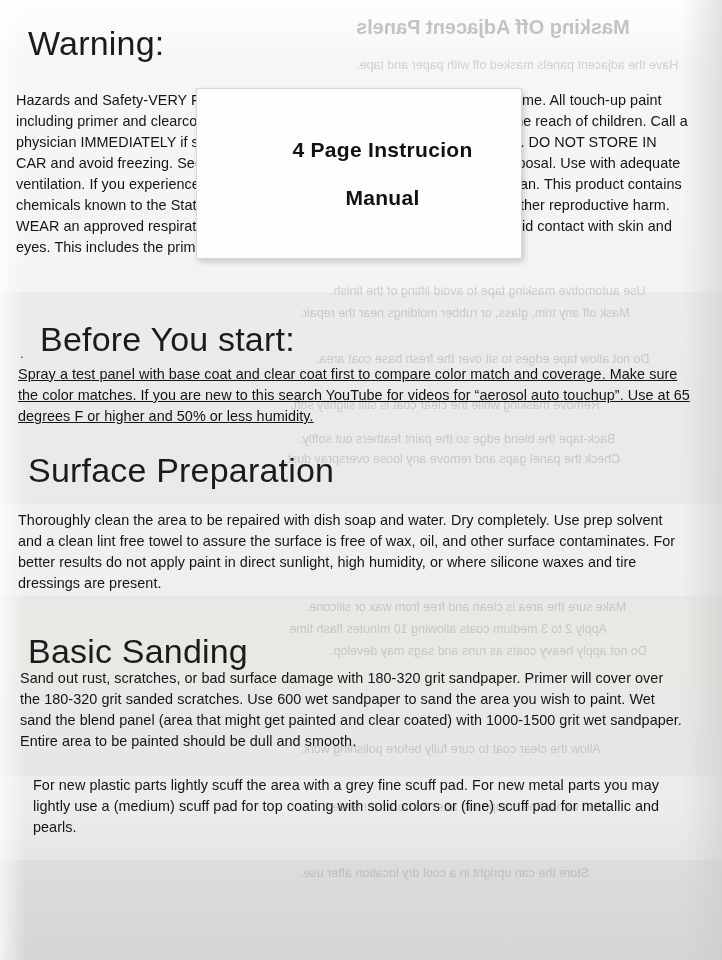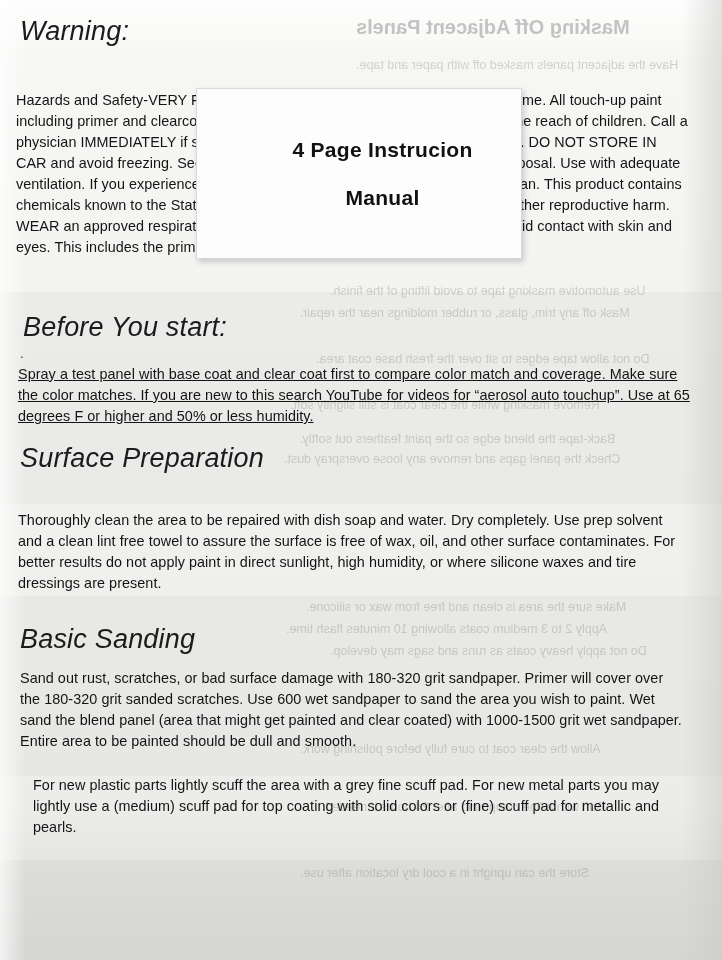--- a/index.html
+++ b/index.html
@@ -79,26 +79,25 @@
   
   .content {
     position: absolute;
     left: 0; top: 0;
     width: 722px;
     height: 960px;
   }
 
   h2.heading {
     position: absolute;
-    margin: 4px;
+    margin: 12px;
     font-weight: normal;
-    font-size: 27px;
+    font-size: 34px;
     color: #1b1b1b;
     letter-spacing: 0.2px;
-    font-style: italic;
   }
 
   p.body-text {
     position: absolute;
     margin: 0;
     font-size: 14.4px;
     line-height: 21px;
     color: #141414;
     letter-spacing: 0.05px;
   }
@@ -161,21 +160,21 @@
   <div class="bleed bleed-line" style="left:300px; top:742px;">Allow the clear coat to cure fully before polishing work.</div>
   <div class="bleed bleed-line" style="left:322px; top:800px;">Buff with a fine compound after 24 hours if needed.</div>
   <div class="bleed bleed-line" style="left:300px; top:866px;">Store the can upright in a cool dry location after use.</div>
 
   <div class="content">
 
     <h2 class="heading" style="left:16px; top:12px;">Warning:</h2>
 
     <p class="body-text" style="left:16px; top:90px; width:674px;">Hazards and Safety-VERY FLAMMABLE. Keep away from heat, sparks and flame. All touch-up paint including primer and clearcoats are harmful or fatal if swallowed. Keep out of the reach of children. Call a physician IMMEDIATELY if swallowed or inhaled. Store between 50F and 120F. DO NOT STORE IN CAR and avoid freezing. See local, state and federal regulations for proper disposal. Use with adequate ventilation. If you experience eye watering, headaches or dizziness call physician. This product contains chemicals known to the State of California to cause birth defects, cancer and other reproductive harm. WEAR an approved respirator and WEAR safety goggles while spraying to avoid contact with skin and eyes. This includes the primer, paint and clearcoat.</p>
 
-    <h2 class="heading" style="left:19px; top:308px;">Before You start:</h2>
+    <h2 class="heading" style="left:28px; top:308px;">Before You start:</h2>
 
     <span class="dot-mark" style="left:20px; top:346px;">.</span>
 
     <p class="body-text" style="left:18px; top:364px; width:672px;text-decoration:underline;">Spray a test panel with base coat and clear coat first to compare color match and coverage. Make sure the color matches.  If you are new to this search YouTube for videos for “aerosol auto touchup”.  Use at 65 degrees F or higher and 50% or less humidity.</p>
 
     <h2 class="heading" style="left:16px; top:439px;">Surface Preparation</h2>
 
     <p class="body-text" style="left:18px; top:510px; width:668px;">Thoroughly clean the area to be repaired with dish soap and water.  Dry completely. Use prep solvent and a clean lint free towel to assure the surface is free of wax, oil, and other surface contaminates. For better results do not apply paint in direct sunlight, high humidity, or where silicone waxes and tire dressings are present.</p>
 
     <h2 class="heading" style="left:16px; top:620px;">Basic Sanding</h2>

